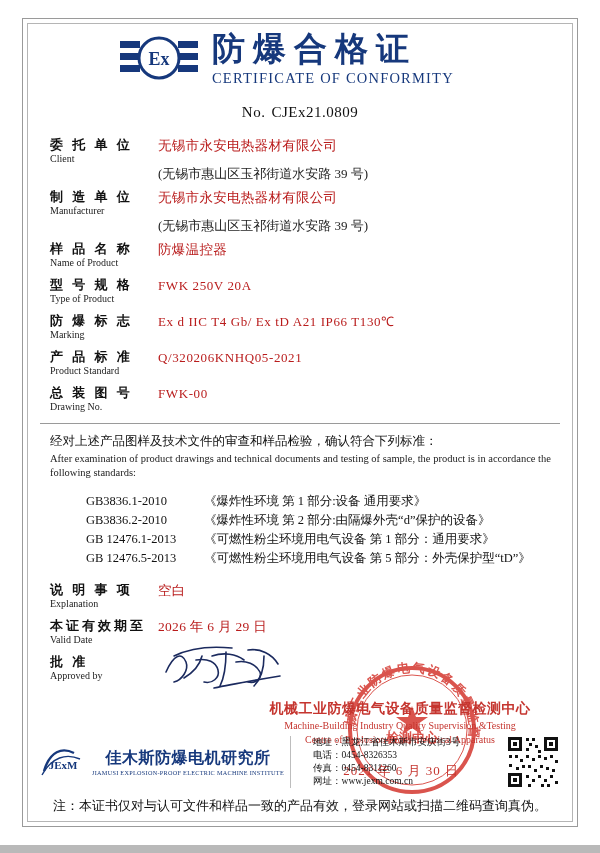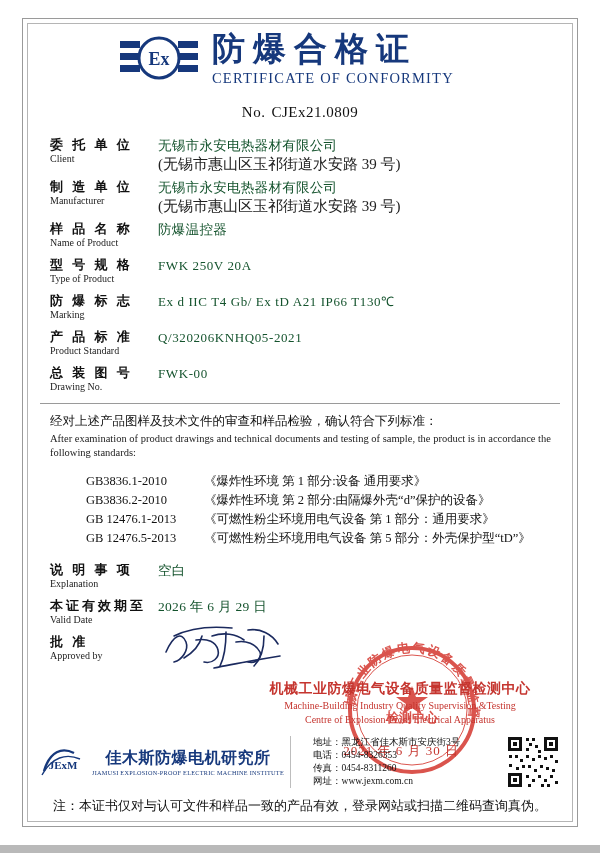--- a/index.html
+++ b/index.html
@@ -116,29 +116,29 @@
     color: #222;
     line-height: 12px;
     white-space: nowrap;
   }
   .row .value {
     flex: 1 1 auto;
     padding-left: 8px;
   }
   .value .main {
     font-size: 13.5px;
-    color: #14532d;
+    color: #b91c1c;
     line-height: 17px;
     letter-spacing: 0.3px;
   }
   .value .sub {
-    font-size: 15px;
+    font-size: 13px;
     color: #222;
     line-height: 14px;
-    margin-top: 3px;
+    margin-top: 13px;
   }
   .value .mono-ish {
     font-size: 13px;
     letter-spacing: 0.6px;
   }
 
   
   .divider {
     border-top: 1px solid #9a9a9a;
     margin: 10px 0 8px 0;

